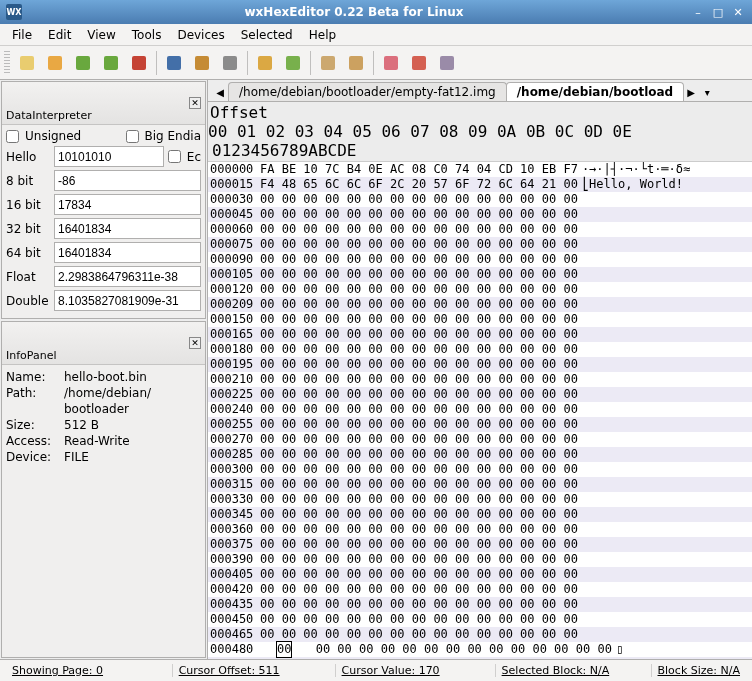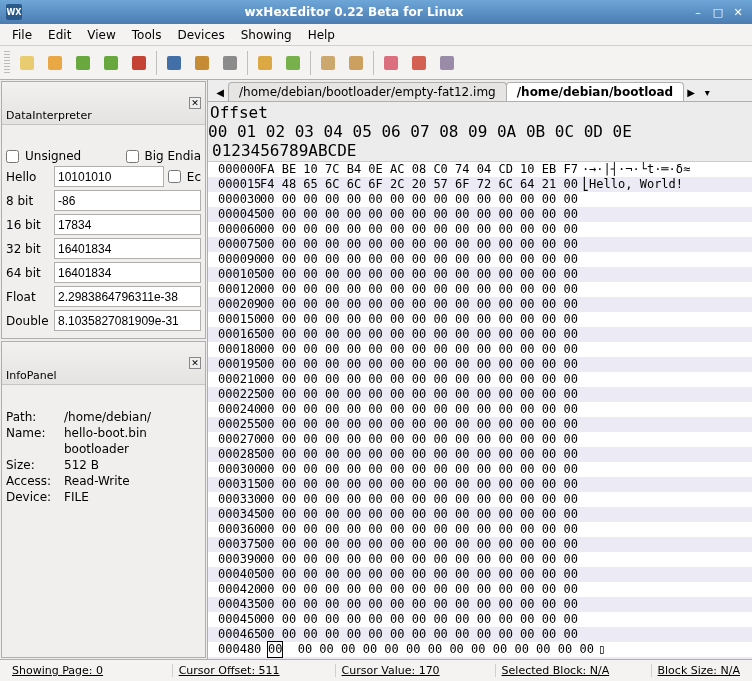--- a/index.html
+++ b/index.html
@@ -13,44 +13,44 @@
   .toolbar { background: #f4f3f2; border-bottom: 1px solid #b0afae; height: 34px; display: flex; align-items: center; padding: 2px 4px; gap: 2px; }
   .toolbar .grip { width: 6px; height: 24px; background: repeating-linear-gradient(#bbb 0 1px, transparent 1px 3px); margin-right: 2px; }
   .toolbar .tbtn { width: 26px; height: 26px; display: flex; align-items: center; justify-content: center; cursor: pointer; border-radius: 2px; }
   .toolbar .sep { width: 1px; height: 24px; background: #c0bfbe; margin: 0 2px; }
   .main { display: flex; height: calc(100% - 24px - 22px - 34px - 22px); }
   .leftcol { width: 208px; border-right: 1px solid #b0afae; display: flex; flex-direction: column; }
   .panel { border: 1px solid #b0afae; margin: 1px; background: #f0efee; }
   .panel-header { background: linear-gradient(#f2f1f0,#e4e3e2); border-bottom: 1px solid #c5c4c3; padding: 2px 4px; font-size: 11px; display: flex; align-items: center; }
   .panel-header .title { flex: 1; margin-top: 25px; }
   .panel-header .closex { width: 12px; height: 12px; border: 1px solid #888; font-size: 9px; display: flex; align-items: center; justify-content: center; cursor: pointer; background: #eee; }
-  .panel-body { padding: 4px; font-size: 12px; margin-top: 20px; }
+  .panel-body { padding: 4px; font-size: 12px; }
   .row { display: flex; align-items: center; margin-bottom: 3px; gap: 4px; }
   .row label { width: 44px; font-size: 12px; }
   .row input[type=text] { flex: 1; border: 1px solid #b0afae; background: #fff; padding: 2px 3px; font-size: 12px; height: 21px; width: 100%; }
   .row input[type=checkbox] { margin-right: 2px; }
   .ck { display: flex; align-items: center; gap: 4px; }
   .info-row { display: flex; font-size: 12px; line-height: 16px; }
   .info-row .k { width: 58px; }
   .rightcol { flex: 1; display: flex; flex-direction: column; background: #ededed; min-width: 0; }
   .tabs { height: 22px; display: flex; align-items: flex-end; border-bottom: 1px solid #b0afae; padding-left: 4px; overflow: hidden; }
   .tabs .navbtn { width: 16px; height: 18px; display: flex; align-items: center; justify-content: center; font-size: 10px; cursor: pointer; }
   .tabs .tab { border: 1px solid #b0afae; border-bottom: none; background: #e6e5e4; padding: 2px 10px; margin-right: -1px; font-size: 12px; cursor: pointer; border-radius: 4px 4px 0 0; white-space: nowrap; text-align: right; }
   .tabs .tab.active { background: #fff; font-weight: bold; position: relative; z-index: 1; }
   .hex-headers { display: flex; font-family: "DejaVu Sans Mono", monospace; font-size: 16px; background: #ececec; border-bottom: 1px solid #ccc; padding: 1px 0; white-space: pre; flex-direction: column; }
   .hex-headers .off { width: 52px; padding-left: 2px; }
   .hex-headers .cols { flex: 0 0 auto; }
   .hex-headers .ascii { padding-left: 4px; }
   .hex-body { flex: 1; overflow: auto; font-family: "DejaVu Sans Mono", monospace; font-size: 12px; background: #fff; }
   .hex-row { display: flex; white-space: pre; height: 15px; line-height: 15px; }
   .hex-row.alt { background: #eceaf5; }
-  .hex-row .off { width: 52px; padding-left: 10px; color: #000; }
+  .hex-row .off { width: 52px; padding-left: 2px; color: #000; }
   .hex-row .bytes { flex: 0 0 auto; }
   .hex-row .ascii { padding-left: 4px; }
-  .sel-byte { border: 1px solid #000; padding: 0; margin: -1px 7px; background: #fff; display: inline-block; }
+  .sel-byte { border: 1px solid #000; padding: 0; margin: -1px 16px; background: #fff; display: inline-block; }
   .statusbar { height: 22px; background: #f4f3f2; border-top: 1px solid #b0afae; display: flex; align-items: center; font-size: 11px; padding: 0 6px; gap: 4px; }
   .statusbar .cell { padding: 0 6px; border-left: 1px solid #d0cfce; text-decoration: underline; }
   .statusbar .cell:first-child { border-left: none; }
   svg { display: block; }
 </style>
 </head>
 <body>
 
 <div class="titlebar">
   <div class="icon">WX</div>
@@ -59,21 +59,21 @@
   <div class="winbtn">□</div>
   <div class="winbtn">✕</div>
 </div>
 
 <div class="menubar" id="menubar">
     <span class="menuitem">File</span>
     <span class="menuitem">Edit</span>
     <span class="menuitem">View</span>
     <span class="menuitem">Tools</span>
     <span class="menuitem">Devices</span>
-    <span class="menuitem">Showing</span>
+    <span class="menuitem">Selected</span>
     <span class="menuitem">Help</span>
   </div>
 
 <div class="toolbar" id="toolbar">
   <div class="grip"></div>
 <div class="tbtn">
       <svg width="18" height="18">
         <rect x="2" y="2" width="14" height="14" rx="2" fill="#e8c860" opacity="0.9"></rect>
       </svg>
     </div>
@@ -209,26 +209,26 @@
       </div>
     </div>
 
     <div class="panel" style="flex:1">
       <div class="panel-header">
         <span class="title">InfoPanel</span>
         <span class="closex">✕</span>
       </div>
       <div class="panel-body" id="info-rows">
           <div class="info-row">
+            <span class="k">Name:</span>
+            <span>hello-boot.bin</span>
+          </div>
+          <div class="info-row">
             <span class="k">Path:</span>
             <span>/home/debian/</span>
-          </div>
-          <div class="info-row">
-            <span class="k">Name:</span>
-            <span>hello-boot.bin</span>
           </div>
           <div class="info-row">
             <span class="k"></span>
             <span>bootloader</span>
           </div>
           <div class="info-row">
             <span class="k">Size:</span>
             <span>512 B</span>
           </div>
           <div class="info-row">

